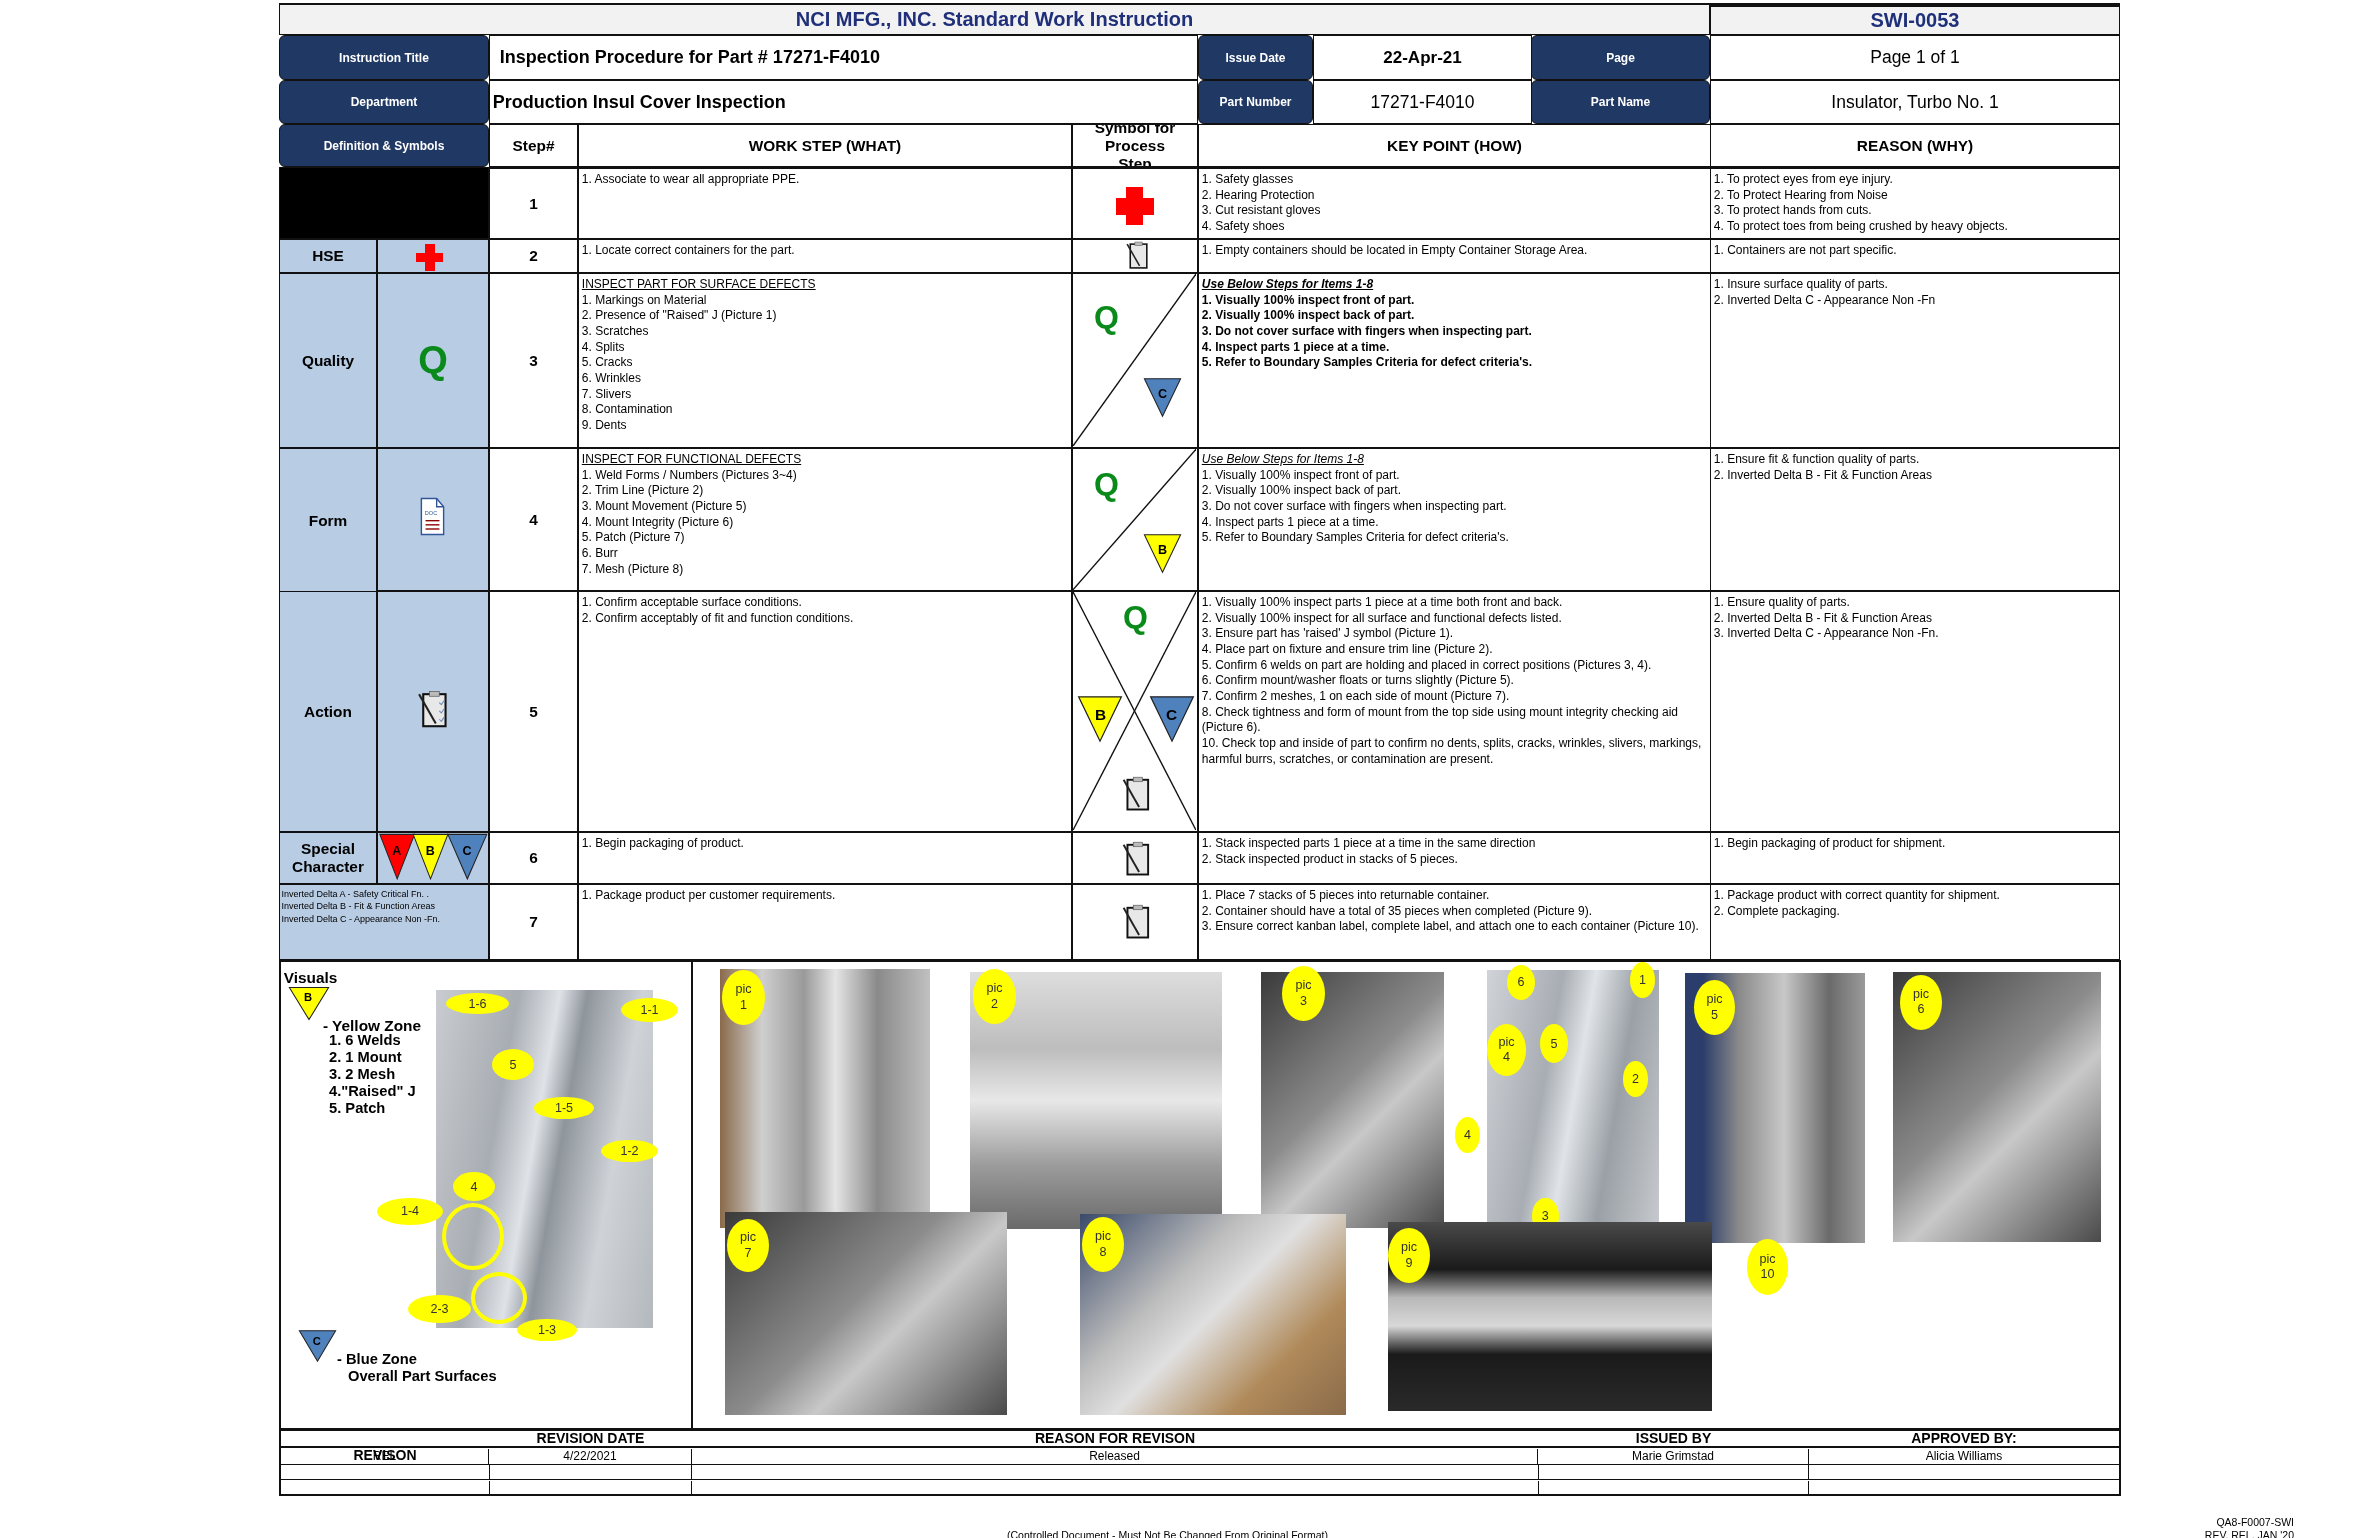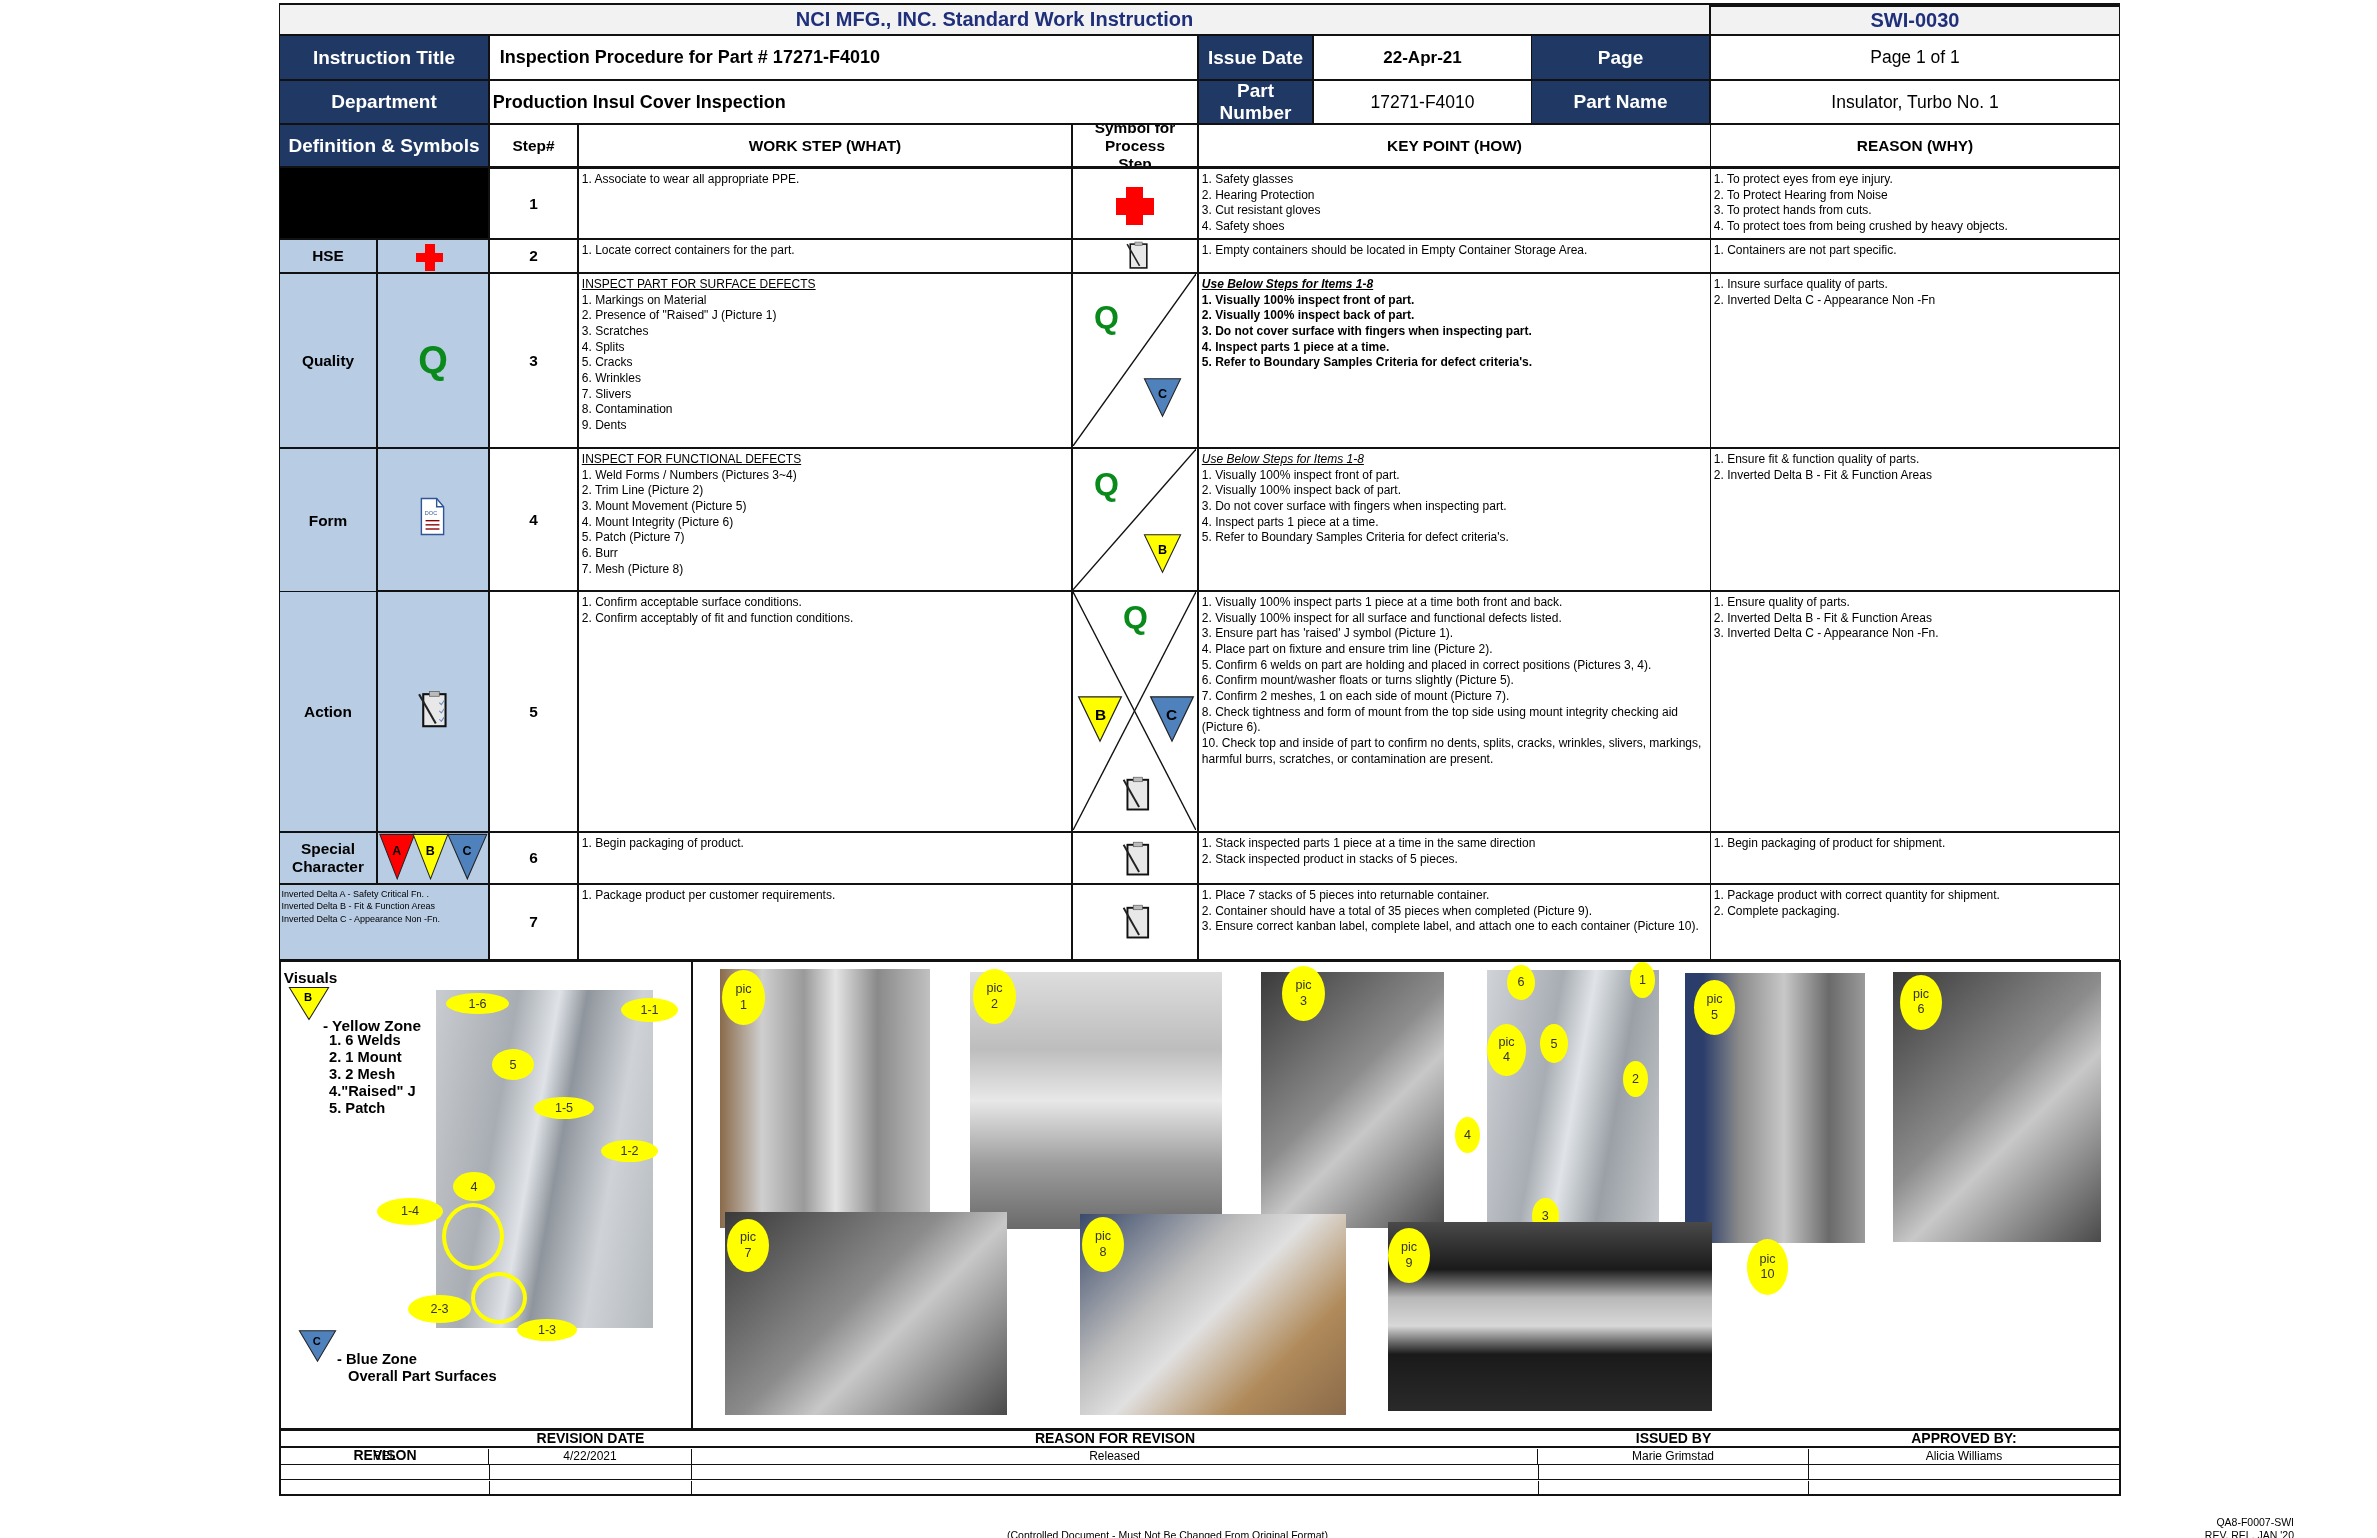--- a/index.html
+++ b/index.html
@@ -1,19 +1,19 @@
 <!DOCTYPE html>
 <html style="font-size:11.2px"><head>
 <meta charset="utf-8">
 <style>
   html,body{margin:0;padding:0;background:#fff;}
   body{width:2377px;height:1538px;position:relative;font-family:"Liberation Sans",sans-serif;color:#000;overflow:hidden;}
   .abs{position:absolute;box-sizing:border-box;}
   .cell{position:absolute;box-sizing:border-box;border:1.4px solid #111;overflow:hidden;}
-  .navy{background:#1f3864;color:#fff;font-weight:bold;display:flex;align-items:center;justify-content:center;text-align:center;font-size:19px;}
+  .navy{background:#1f3864;color:#fff;font-weight:bold;display:flex;align-items:center;justify-content:center;text-align:center;font-size:12px;border-radius:6px;}
   .lblue{background:#b8cce4;}
   .hdrtxt{display:flex;align-items:center;justify-content:center;text-align:center;font-weight:bold;font-size:15.4px;}
   .val{display:flex;align-items:center;font-weight:bold;font-size:18px;padding-left:9.8px;}
   .center{justify-content:center;padding-left:0;}
   .list{font-size:12px;line-height:15.7px;padding:2.8px 2.8px 0 2.8px;font-family:"Liberation Sans",sans-serif;}
   .list div{white-space:nowrap;}
   .list .wrap{white-space:normal;}
   .bold{font-weight:bold;}
   .ul{text-decoration:underline;}
   .uli{text-decoration:underline;font-style:italic;font-weight:bold;}
@@ -30,21 +30,21 @@
   .revh{display:flex;align-items:flex-end;justify-content:center;font-size:14px;font-weight:bold;}
   .revc{display:flex;align-items:center;justify-content:center;font-size:12px;}
 </style>
 </head>
 <body>
 
 <div class="abs" style="left:279px;top:2.8px;width:1431px;height:32px;background:#f2f2f2;border:1.4px solid #111;border-top:2.8px solid #111;display:flex;align-items:center;justify-content:center;">
   <span style="color:#1f2f7a;font-weight:bold;font-size:20px;">NCI MFG., INC. Standard Work Instruction</span>
 </div>
 <div class="abs" style="left:1710px;top:2.8px;width:410px;height:32px;background:#f2f2f2;border:1.4px solid #111;border-top:4.2px solid #111;display:flex;align-items:center;justify-content:center;">
-  <span style="color:#1f2f7a;font-weight:bold;font-size:20px;">SWI-0030</span>
+  <span style="color:#1f2f7a;font-weight:bold;font-size:20px;">SWI-0053</span>
 </div>
 
 <div class="cell navy" style="left:279px;top:35px;width:210px;height:45px;">Instruction Title</div>
 <div class="cell val" style="left:489px;top:35px;width:709px;height:45px;">Inspection Procedure for Part # 17271-F4010</div>
 <div class="cell navy" style="left:1198px;top:35px;width:115px;height:45px;">Issue Date</div>
 <div class="cell val center" style="left:1313px;top:35px;width:219px;height:45px;font-size:17px;">22-Apr-21</div>
 <div class="cell navy" style="left:1531px;top:35px;width:179px;height:45px;">Page</div>
 <div class="cell val center" style="left:1710px;top:35px;width:410px;height:45px;font-weight:normal;font-size:17.5px;">Page 1 of 1</div>
 
 <div class="cell navy" style="left:279px;top:80px;width:210px;height:44px;">Department</div>

